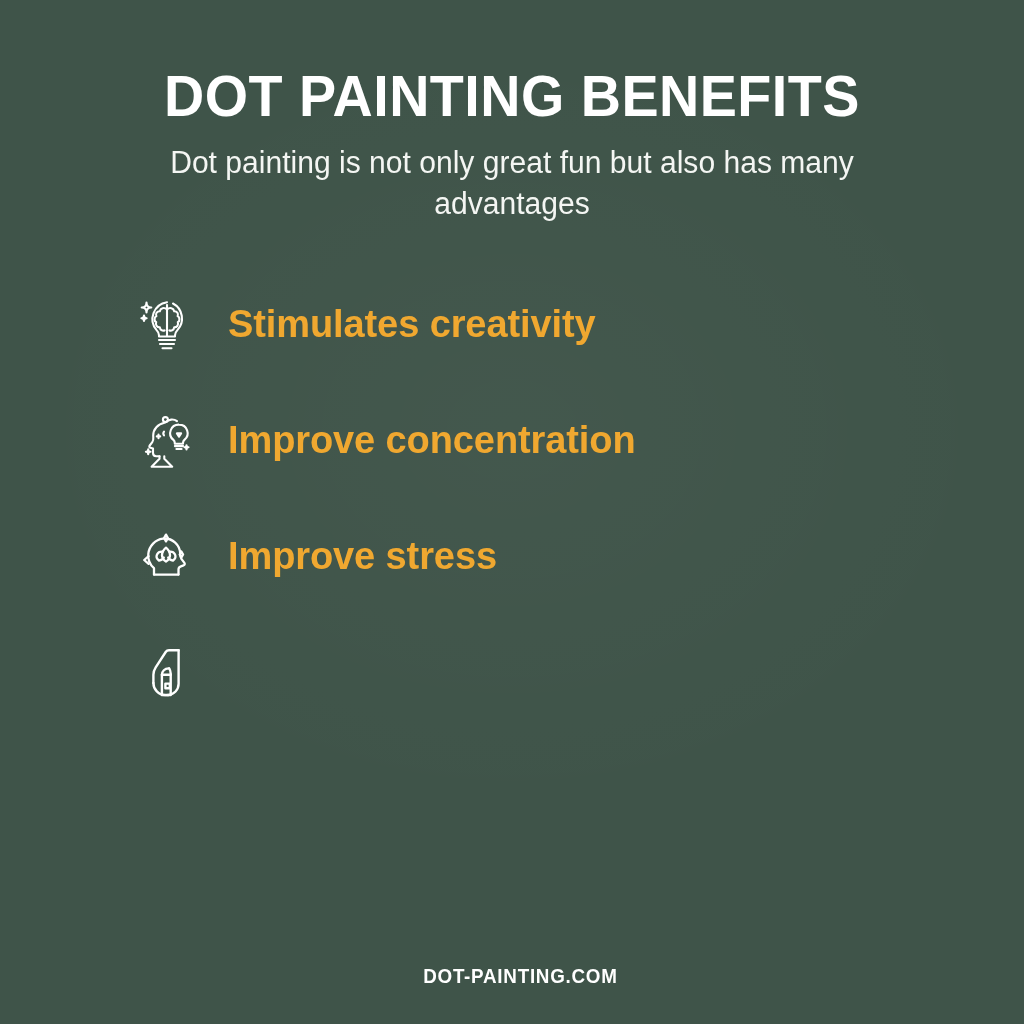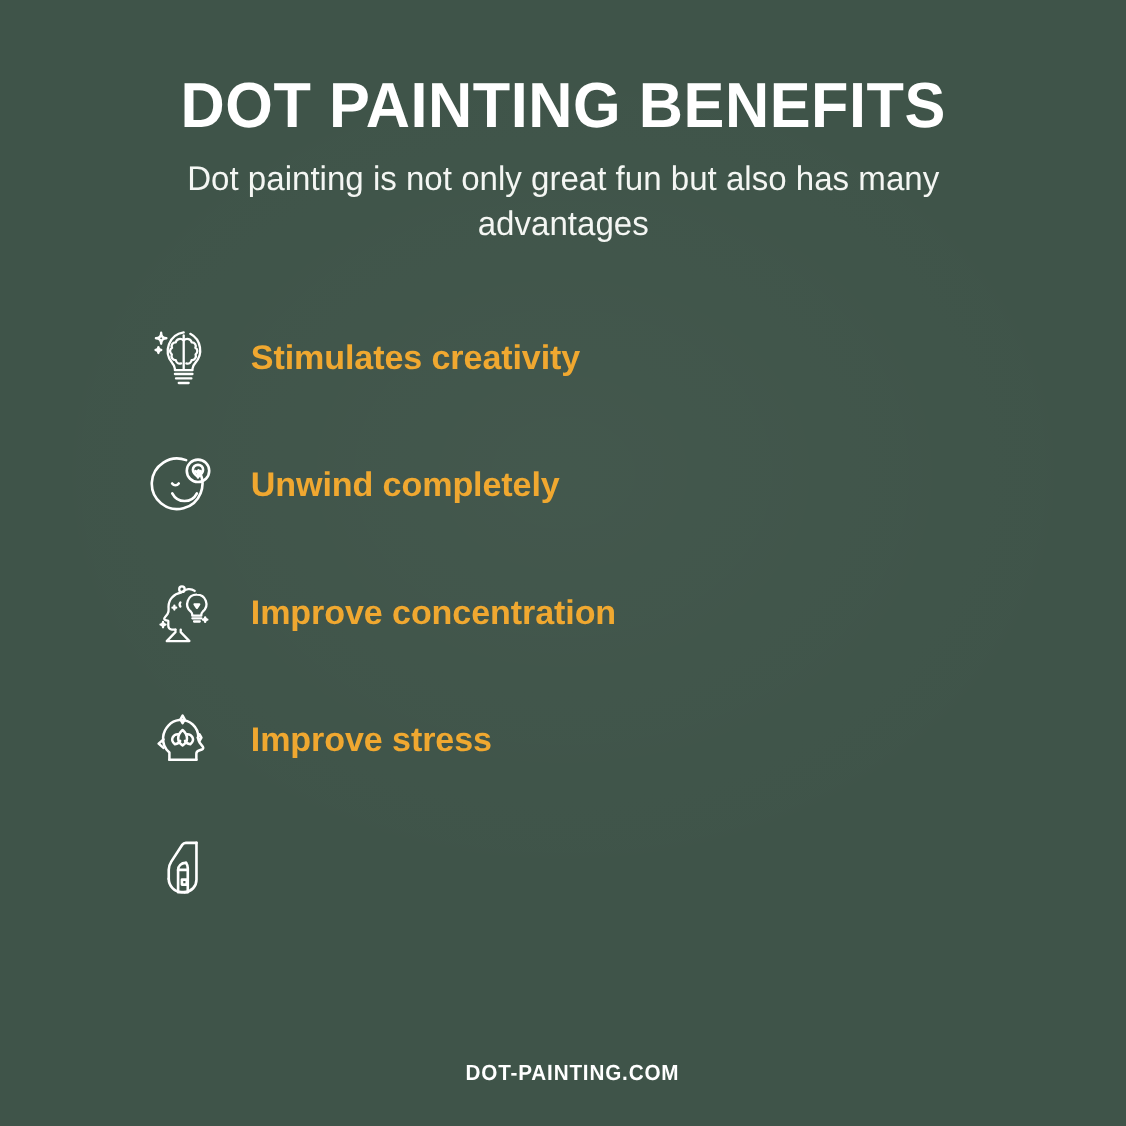--- a/index.html
+++ b/index.html
@@ -75,21 +75,21 @@
     align-items: center;
     justify-content: center;
   }
   .benefit-icon svg {
     width: 64px;
     height: 64px;
     display: block;
   }
   .benefit-label {
     color: #f0a830;
-    font-size: 31px;
+    font-size: 38px;
     font-weight: 700;
     letter-spacing: -0.1px;
     margin-left: 24px;
     white-space: nowrap;
   }
 
   
   .footer {
     position: absolute;
     left: 16px;
@@ -126,33 +126,20 @@
           <path d="M32 12v31"></path>
           <path d="M32 16.4c-2.6-2.4-6.6-1.4-7.2 1.8-2.9-.1-4.6 2.6-3.4 5-2.4 1.3-2.4 4.6-.2 6 -1 2.6.8 5.3 3.6 5.2.3 2.4 2.6 3.8 4.8 3"></path>
           <path d="M32 16.4c2.6-2.4 6.6-1.4 7.2 1.8 2.9-.1 4.6 2.6 3.4 5 2.4 1.3 2.4 4.6.2 6 1 2.6-.8 5.3-3.6 5.2-.3 2.4-2.6 3.8-4.8 3"></path>
           <path d="M11.5 9.5c0 3.4 1.6 5 4.8 5-3.2 0-4.8 1.6-4.8 5 0-3.4-1.6-5-4.8-5 3.2 0 4.8-1.6 4.8-5Z"></path>
           <path d="M9 22.5c0 1.8.9 2.7 2.6 2.7-1.7 0-2.6.9-2.6 2.7 0-1.8-.9-2.7-2.6-2.7 1.7 0 2.6-.9 2.6-2.7Z"></path>
         </svg>
       </span>
       <span class="benefit-label">Stimulates creativity</span>
     </div>
 
-    <div class="benefit-row">
-      <span class="benefit-icon">
-        <svg viewBox="0 0 64 64" fill="none" stroke="#ffffff" stroke-width="2.4" stroke-linecap="round" stroke-linejoin="round">
-          <path d="M45.5 18.6A23 23 0 1 1 34.2 9.3"></path>
-          <path d="M21.5 30.5c1.6 2.2 4.4 2.2 6 0"></path>
-          <path d="M21.6 39.5c2.4 4.6 7 7 11.2 7s8.8-2.4 11.2-7"></path>
-          <circle cx="45" cy="19" r="10.2"></circle>
-          <path d="M45 13.6c2.7 0 4.6 2 4.6 4.4 0 2.6-2.1 4.6-4.6 6.4-2.5-1.8-4.6-3.8-4.6-6.4 0-2.4 1.9-4.4 4.6-4.4Z"></path>
-          <path d="M45 19.4v5.6M45 21.2l-2.4-1.9M45 21.2l2.4-1.9"></path>
-        </svg>
-      </span>
-      <span class="benefit-label">Unwind completely</span>
-    </div>
 
     <div class="benefit-row">
       <span class="benefit-icon">
         <svg viewBox="0 0 64 64" fill="none" stroke="#ffffff" stroke-width="2.1" stroke-linecap="round" stroke-linejoin="round">
           <path d="M29.5 13.8c-6.6 1.2-11.3 6.3-11.3 12.8 0 2.6.7 4.6-.9 6.6l-2.6 3.3c-.7.9-.4 1.9.7 2.2l2.6.8v4.6c0 1.8 1.4 3.2 3.2 3.2h3.3"></path>
           <path d="M24.5 47.3v2.4l-7.9 8.1h20.6l-7.9-8.1v-2.4"></path>
           <path d="M21.8 27.4h3.4M23.5 25.6v3.6"></path>
           <path d="M29 22.6c-.9 1.2-.9 2.6 0 3.8"></path>
           <path d="M30.6 13.2c3-3 8-3.6 11.4-1"></path>
           <circle cx="30.4" cy="10.6" r="2.5"></circle>

